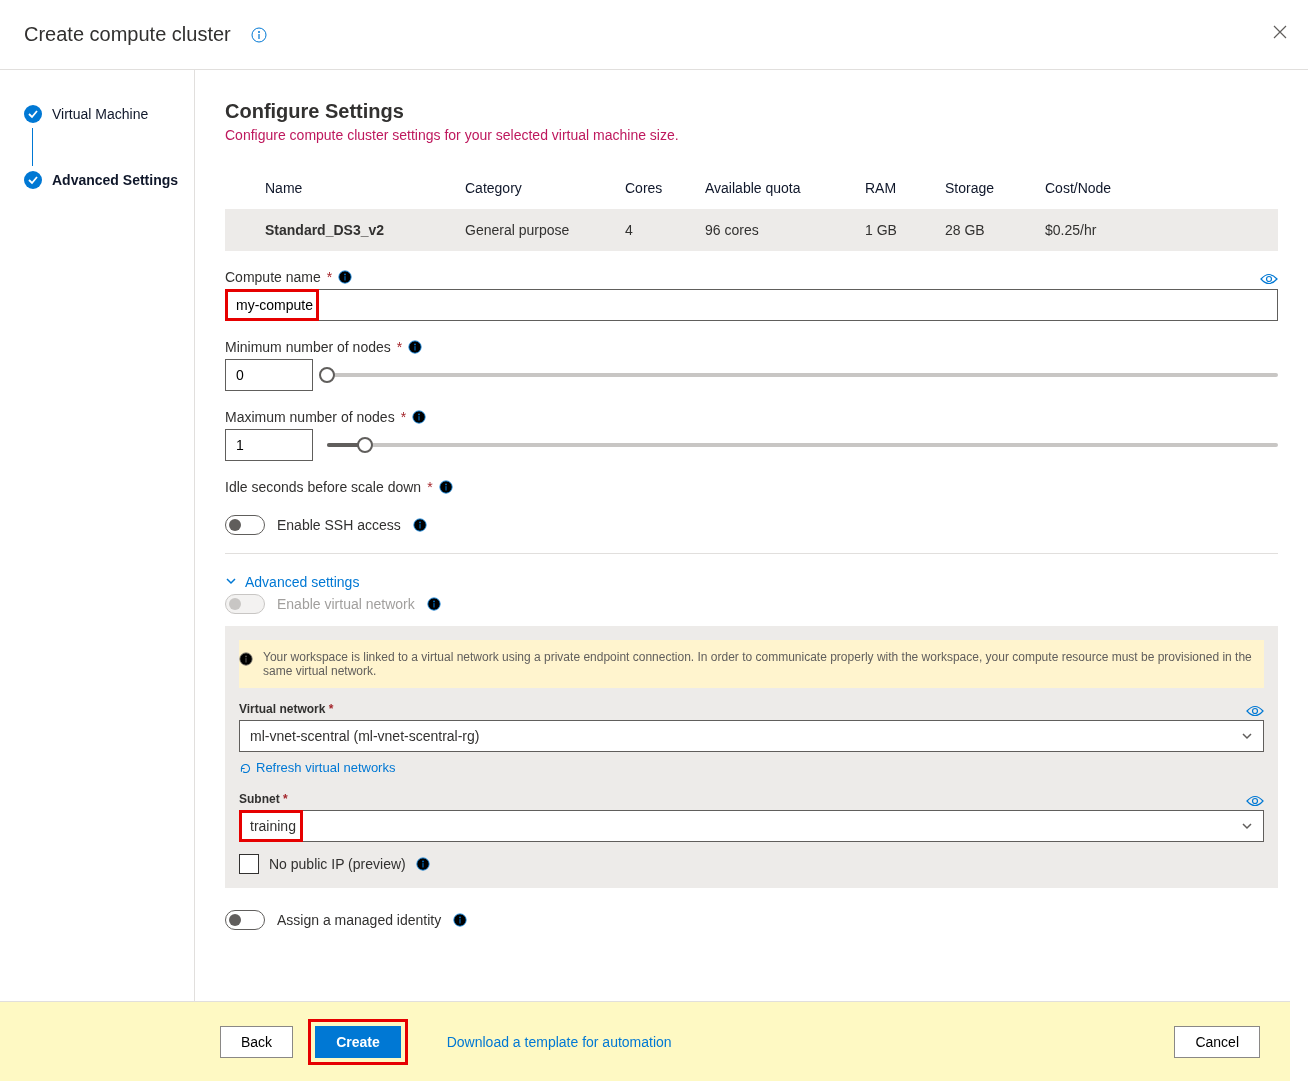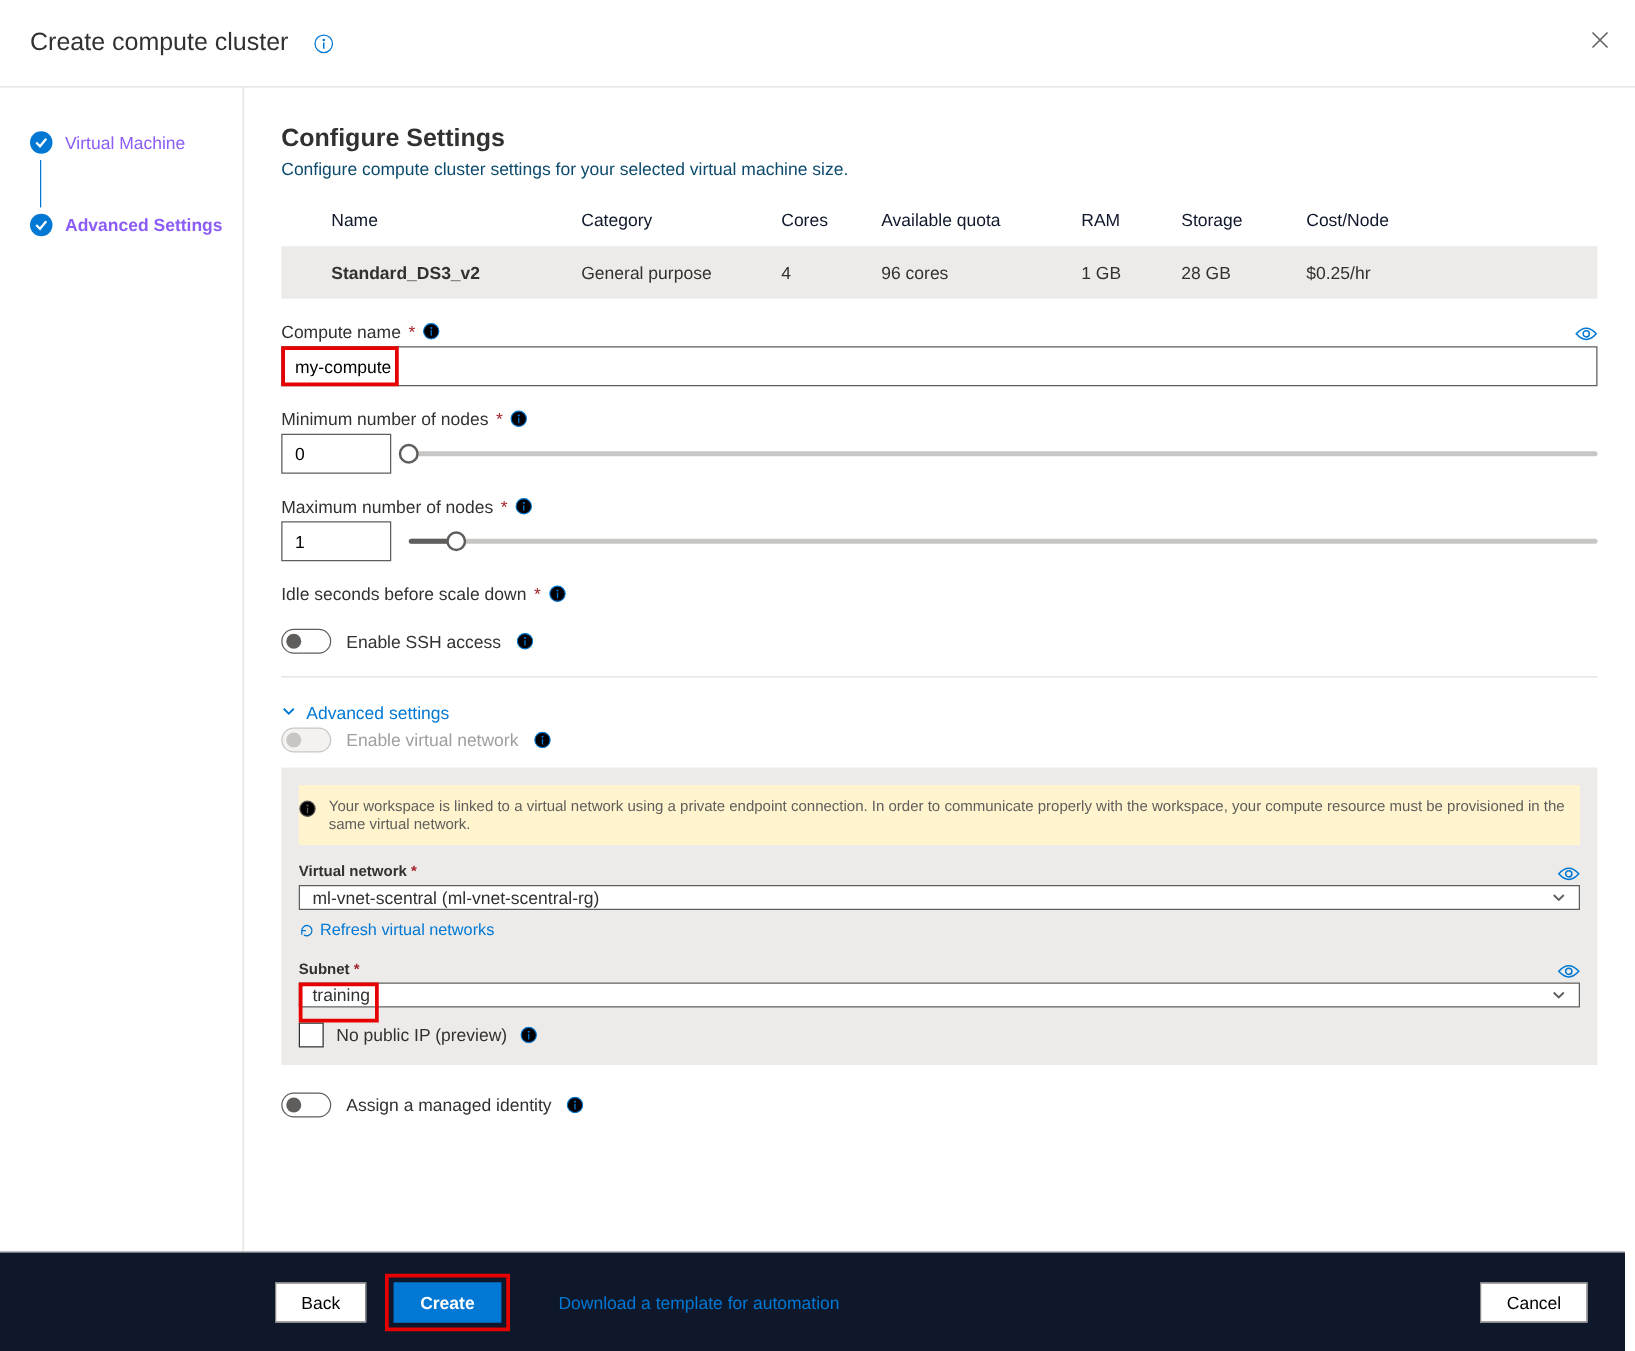--- a/index.html
+++ b/index.html
@@ -52,21 +52,21 @@
   .sidebar {
     width: 195px;
     border-right: 1px solid #e1dfdd;
     padding: 35px 0 0 24px;
   }
   .step {
     display: flex;
     align-items: center;
     gap: 10px;
     font-size: 14px;
-    color: #8b5cf6;
+    color: #0f172a;
   }
   .step.active { font-weight: 600; }
   .step .circle {
     position: relative;
     width: 18px; height: 18px;
     border-radius: 50%;
     background: #0078d4;
     color: #fff;
     display: inline-flex;
     align-items: center;
@@ -84,22 +84,22 @@
     padding: 30px 30px 20px 30px;
     overflow-y: auto;
   }
   h2.section-title {
     font-size: 20px;
     font-weight: 600;
     margin: 0 0 4px 0;
   }
   .section-sub {
     font-size: 14px;
-    color: #0c4a6e;
-    margin-bottom: 12px;
+    color: #be185d;
+    margin-bottom: 24px;
   }
   
   .vm-row {
     display: grid;
     grid-template-columns: 200px 160px 80px 160px 80px 100px 120px;
     align-items: center;
     height: 42px;
     padding-left: 40px;
     font-size: 14px;
   }
@@ -243,21 +243,21 @@
     align-items: flex-start;
   }
   .banner svg { flex-shrink: 0; margin-top: 2px; }
   .vnet-panel .field-label-sm {
     font-size: 12px;
     font-weight: 600;
     margin-bottom: 4px;
   }
   .select {
     width: 100%;
-    height: 20px;
+    height: 32px;
     border: 1px solid #605e5c;
     background: #fff;
     display: flex;
     align-items: center;
     justify-content: space-between;
     padding: 0 10px;
     font-size: 14px;
     cursor: pointer;
   }
   .select .chev { color: #605e5c; display:inline-flex; }
@@ -279,28 +279,28 @@
   .checkbox {
     width: 20px; height: 20px;
     border: 1px solid #323130;
     background: #fff;
     cursor: pointer;
   }
 
   
   .footer {
     position: absolute;
-    bottom: 0; left: 0; right: 8px;
+    bottom: 0; left: 0; right: 18px;
     height: 80px;
     border-top: 1px solid #e1dfdd;
     display: flex;
     align-items: center;
     padding: 0 30px 0 220px;
     gap: 18px;
-    background: #0f172a;
+    background: #fef9c3;
   }
   .btn {
     height: 32px;
     padding: 0 20px;
     font-size: 14px;
     border: 1px solid #8a8886;
     background: #fff;
     cursor: pointer;
     display: inline-flex;
     align-items: center;

